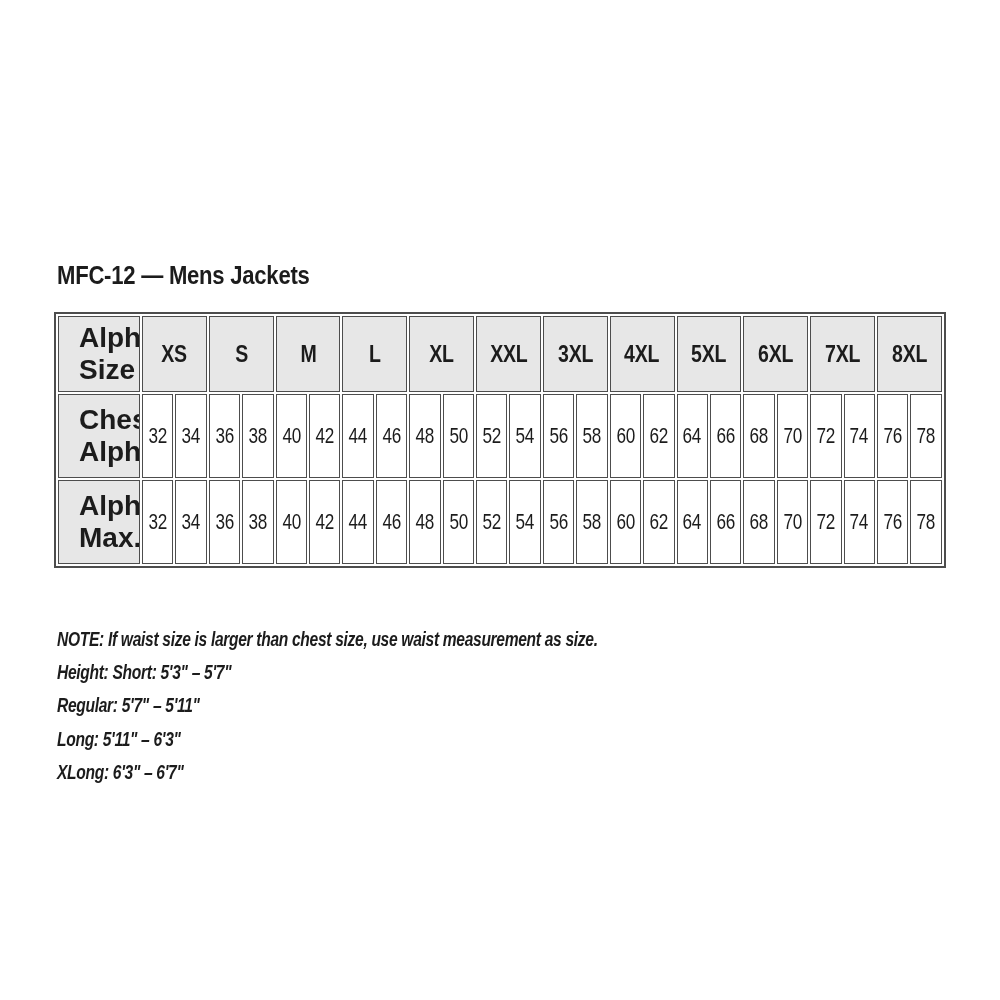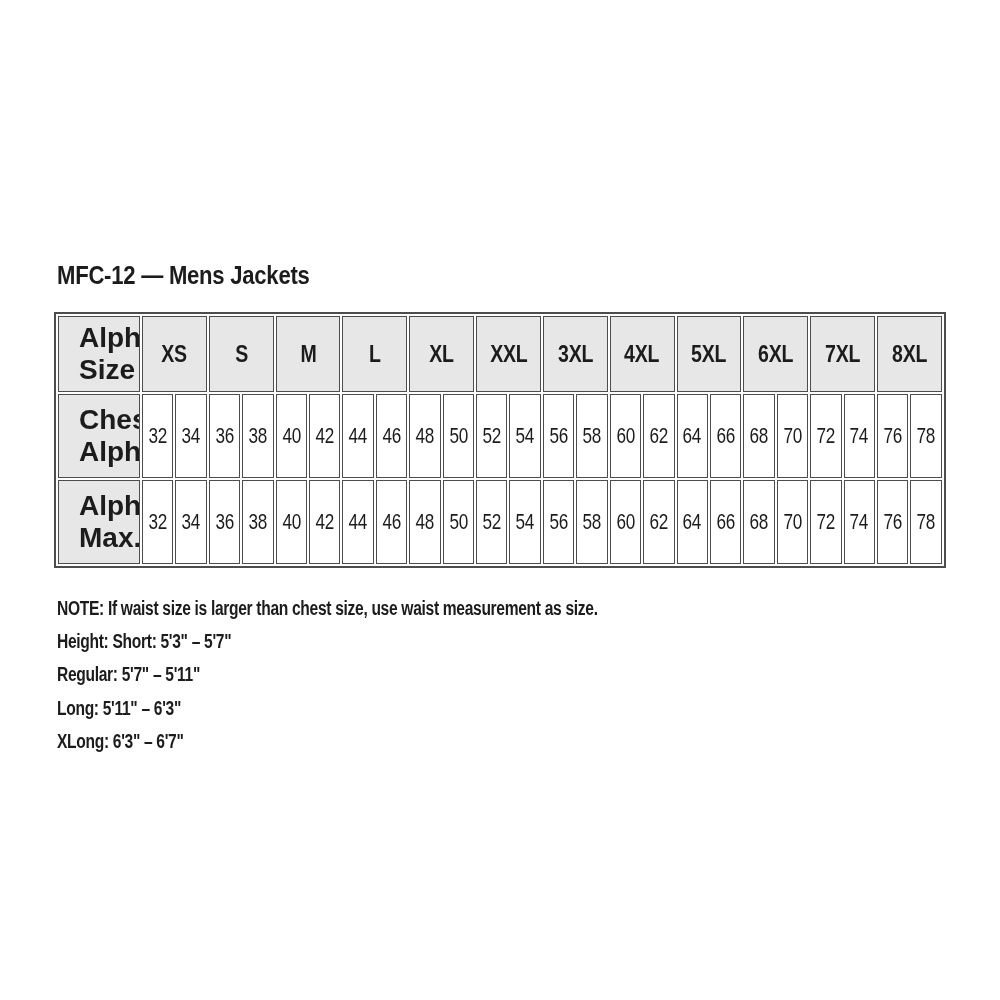--- a/index.html
+++ b/index.html
@@ -76,21 +76,22 @@
     font-weight: 400;
     white-space: nowrap;
   }
   td.num-cell .cond {
     transform: scaleX(0.78);
     letter-spacing: -0.5px;
   }
   .notes {
     position: absolute;
     left: 57px;
-    top: 592px;
+    top: 623px;
+    font-style: italic;
   }
   .note-line {
     margin: 0;
     font-size: 19.5px;
     font-weight: 700;
     line-height: 33.2px;
     white-space: nowrap;
   }
   .note-line .cond {
     transform: scaleX(0.8);

